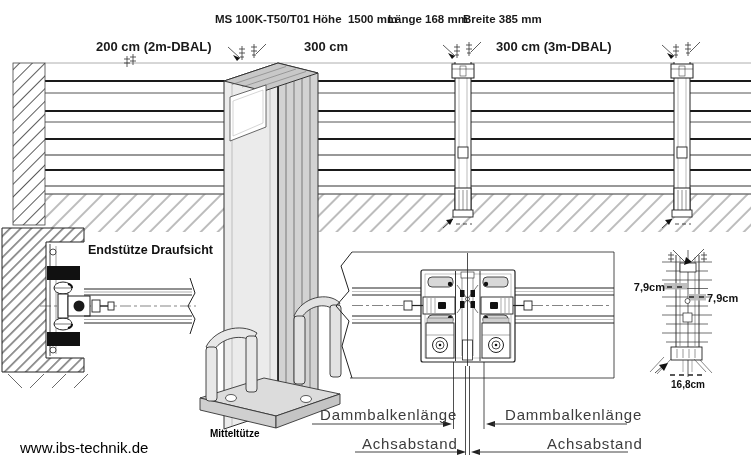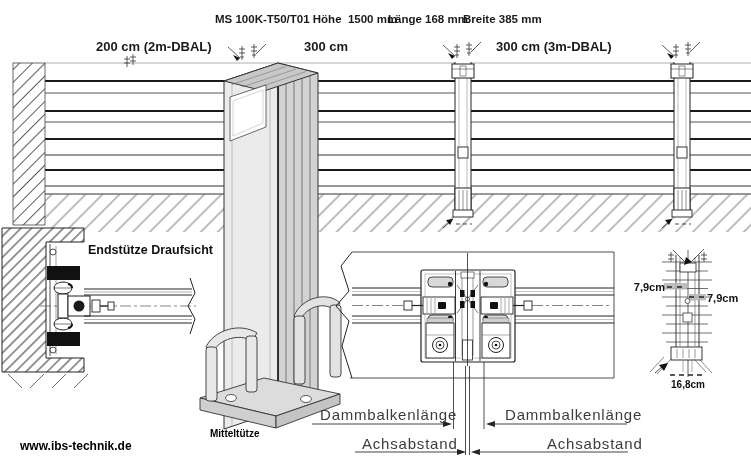--- a/index.html
+++ b/index.html
@@ -6,21 +6,21 @@
   #stage{position:relative;width:751px;height:475px;background:#fff;overflow:hidden;
          font-family:"Liberation Sans",sans-serif;color:#111;}
   #drawing{position:absolute;left:0;top:0;}
   .txt{position:absolute;white-space:pre;line-height:1.1;}
   .hdr{top:13px;font-size:11.5px;font-weight:600;color:#1a1a1a;}
   .dim{top:40px;font-size:13px;font-weight:600;text-align:center;color:#1a1a1a;}
   .vtitle{font-size:12.5px;font-weight:600;color:#111;text-align:center;}
   .meas{font-size:11px;font-weight:600;color:#111;}
   .dimlbl{font-size:15px;font-weight:400;letter-spacing:0.8px;color:#3c3c3c;}
   .postlbl{font-size:10px;font-weight:700;color:#000;}
-  .site{font-size:12px;font-weight:700;color:#000;}
+  .site{font-size:15px;font-weight:400;color:#000;}
 </style>
 </head>
 <body>
 
 <div id="stage">
 
 <svg id="drawing" width="751" height="475" viewBox="0 0 751 475" xmlns="http://www.w3.org/2000/svg">
   <defs>
     <pattern id="hw" width="9" height="9" patternUnits="userSpaceOnUse" patternTransform="rotate(-45)">
       <line x1="0" y1="4.5" x2="9" y2="4.5" stroke="#4a4a4a" stroke-width="0.9"></line>

